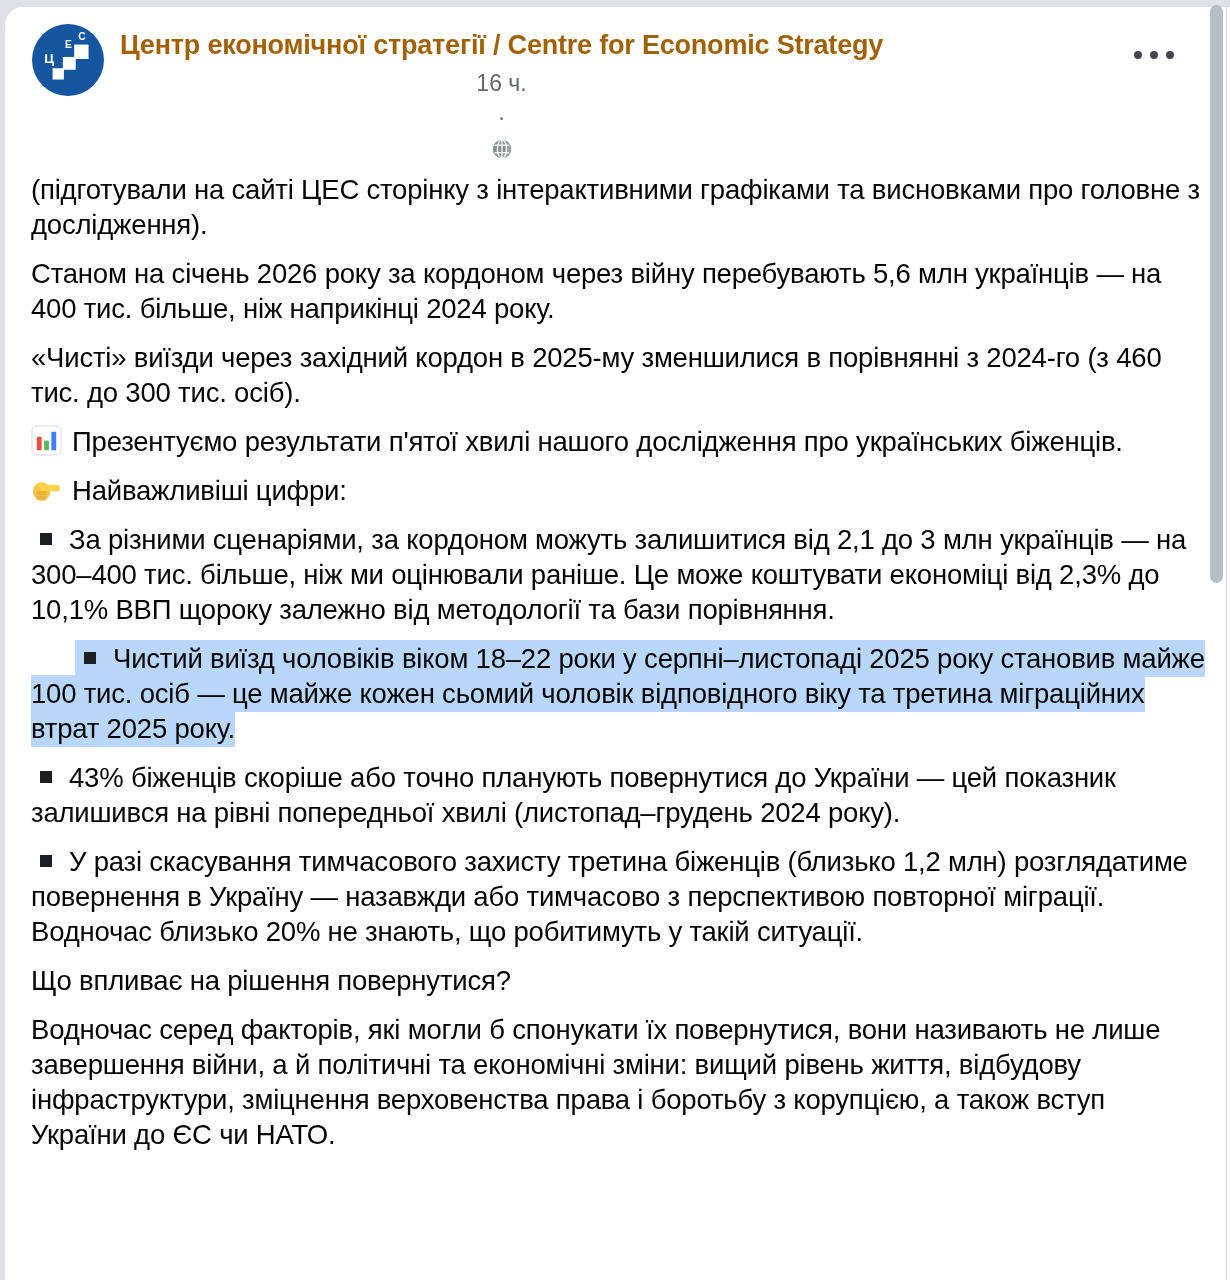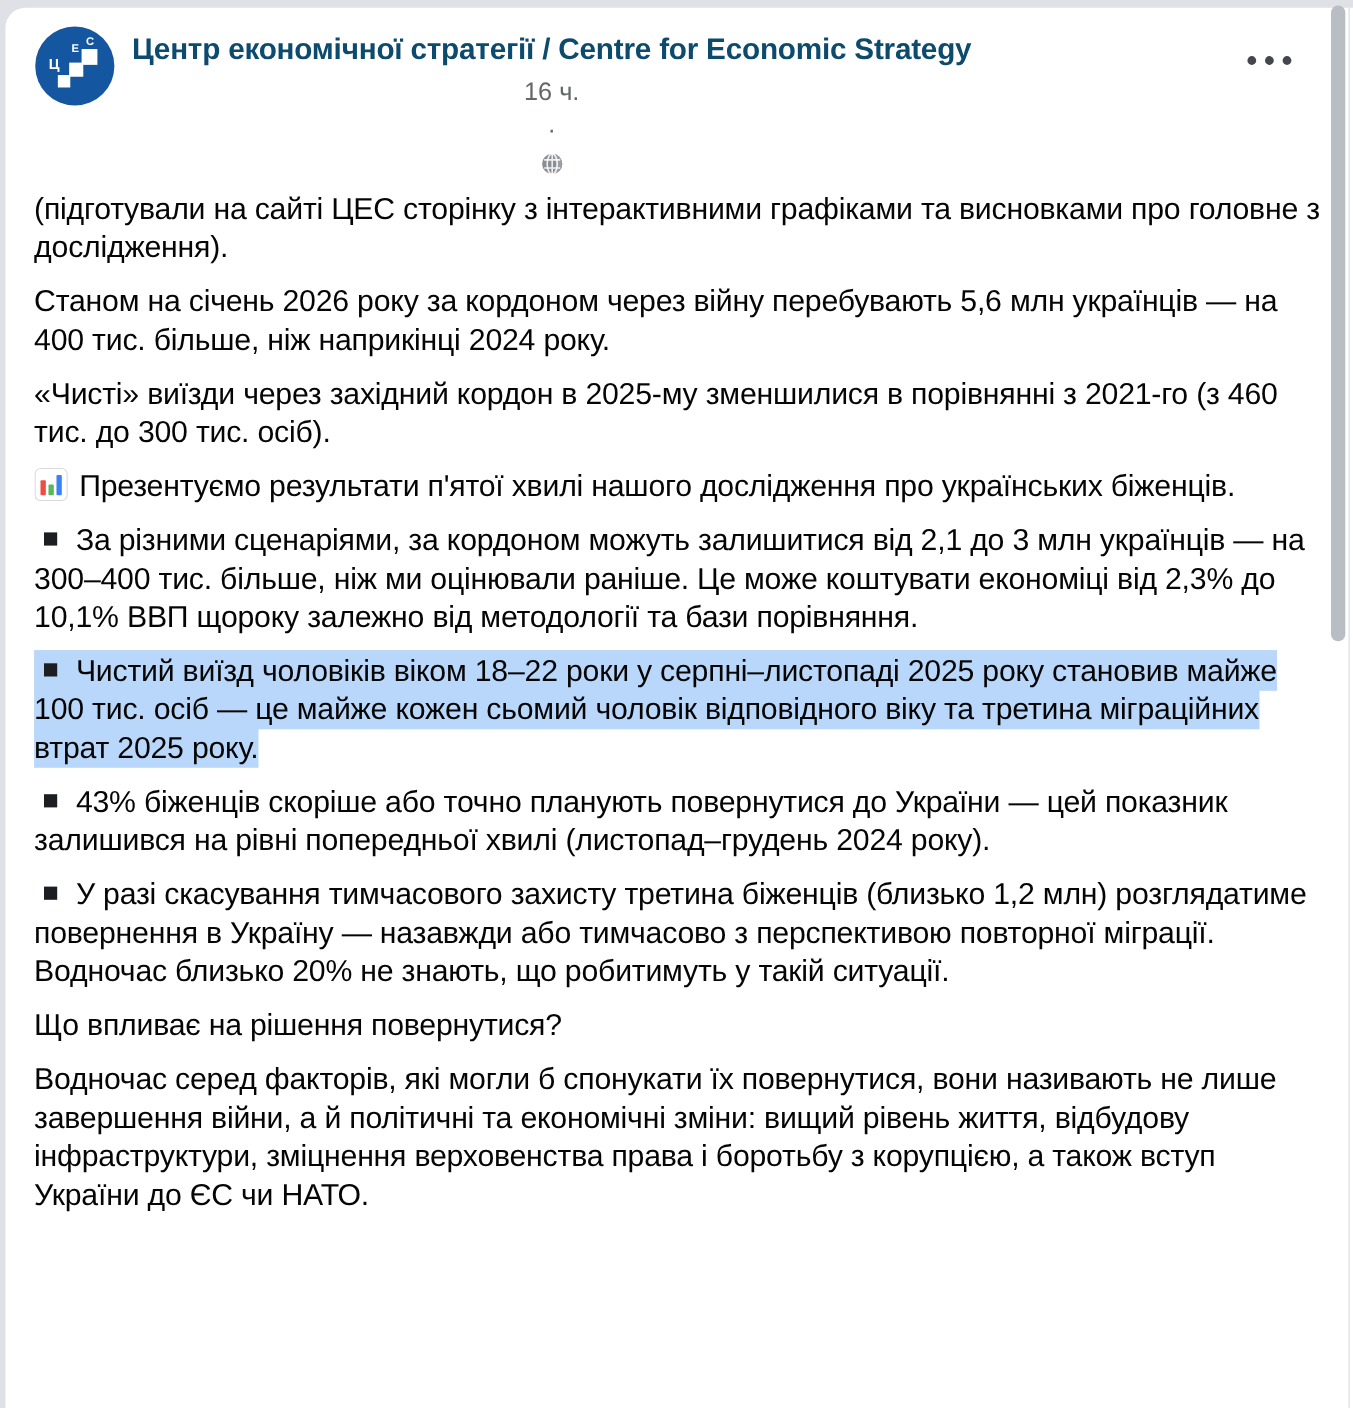--- a/index.html
+++ b/index.html
@@ -32,21 +32,21 @@
     display: flex;
     align-items: flex-start;
     padding: 16px 60px 6px 26px;
     gap: 15px;
   }
   .avatar { width: 74px; height: 74px; flex: 0 0 auto; cursor: pointer; }
   .header-texts { padding-top: 7px; }
   .page-name {
     font-size: 27px;
     font-weight: bold;
-    color: #0c4a6e;
+    color: #a16207;
     letter-spacing: -0.2px;
   }
   .meta-row {
     margin-top: 9px;
     display: flex;
     align-items: center;
     gap: 7px;
     font-size: 23px;
     color: #65676b;
     flex-direction: column;
@@ -81,20 +81,21 @@
   .bullet {
     display: inline-block;
     width: 12px; height: 12px;
     background: #1c1e21;
     margin: 0 17px 2px 9px;
     vertical-align: 2px;
   }
   .hl {
     background: #b8d7fa;
     padding: 3px 0;
+    margin-left: 44px;
   }
 </style>
 </head>
 <body>
 
 <div class="card">
 
   <div class="header">
     <svg class="avatar" viewBox="0 0 72 72">
       <circle cx="36" cy="36" r="35" fill="#1456a0"></circle>
@@ -131,33 +132,42 @@
 
     <div class="para">
       <span>(підготували на сайті ЦЕС сторінку з інтерактивними графіками та висновками про головне з дослідження).</span>
     </div>
 
     <div class="para">
       <span>Станом на січень 2026 року за кордоном через війну перебувають 5,6 млн українців — на 400 тис. більше, ніж наприкінці 2024 року.</span>
     </div>
 
     <div class="para">
-      <span>«Чисті» виїзди через західний кордон в 2025-му зменшилися в порівнянні з 2021-го (з 460 тис. до 300 тис. осіб).</span>
+      <span>«Чисті» виїзди через західний кордон в 2025-му зменшилися в порівнянні з 2024-го (з 460 тис. до 300 тис. осіб).</span>
     </div>
 
 
     <div class="para">
       <svg class="emoji" viewBox="0 0 32 32">
         <rect x="1" y="1" width="30" height="30" rx="5" fill="#ffffff" stroke="#d7dadf" stroke-width="1"></rect>
         <rect x="6" y="12" width="5" height="14" rx="1" fill="#ee4e42"></rect>
         <rect x="13.5" y="16" width="5" height="10" rx="1" fill="#58b85c"></rect>
         <rect x="21" y="7" width="5" height="19" rx="1" fill="#3b82f6"></rect>
       </svg><span>Презентуємо результати п'ятої хвилі нашого дослідження про українських біженців.</span>
     </div>
 
+    <div class="para">
+      <svg class="emoji" viewBox="0 0 32 32">
+        <ellipse cx="11" cy="18" rx="9" ry="9.5" fill="#f6c34a"></ellipse>
+        <rect x="9" y="11" width="21" height="7" rx="3.5" fill="#fbd34b"></rect>
+        <rect x="6" y="17.5" width="11" height="4.5" rx="2.2" fill="#eab236"></rect>
+        <rect x="6" y="22.5" width="10" height="4.5" rx="2.2" fill="#eab236"></rect>
+        <path d="M4 13 q3 -5 8 -4 l-1 5 z" fill="#fbd34b"></path>
+      </svg><span>Найважливіші цифри:</span>
+    </div>
 
     <div class="para">
       <span class="bullet"></span><span>За різними сценаріями, за кордоном можуть залишитися від 2,1 до 3 млн українців — на 300–400 тис. більше, ніж ми оцінювали раніше. Це може коштувати економіці від 2,3% до 10,1% ВВП щороку залежно від методології та бази порівняння.</span>
     </div>
 
     <div class="para">
       <span class="hl"><span class="bullet"></span><span>Чистий виїзд чоловіків віком 18–22 роки у серпні–листопаді 2025 року становив майже 100 тис. осіб — це майже кожен сьомий чоловік відповідного віку та третина міграційних втрат 2025 року.</span></span>
     </div>
 
     <div class="para">

